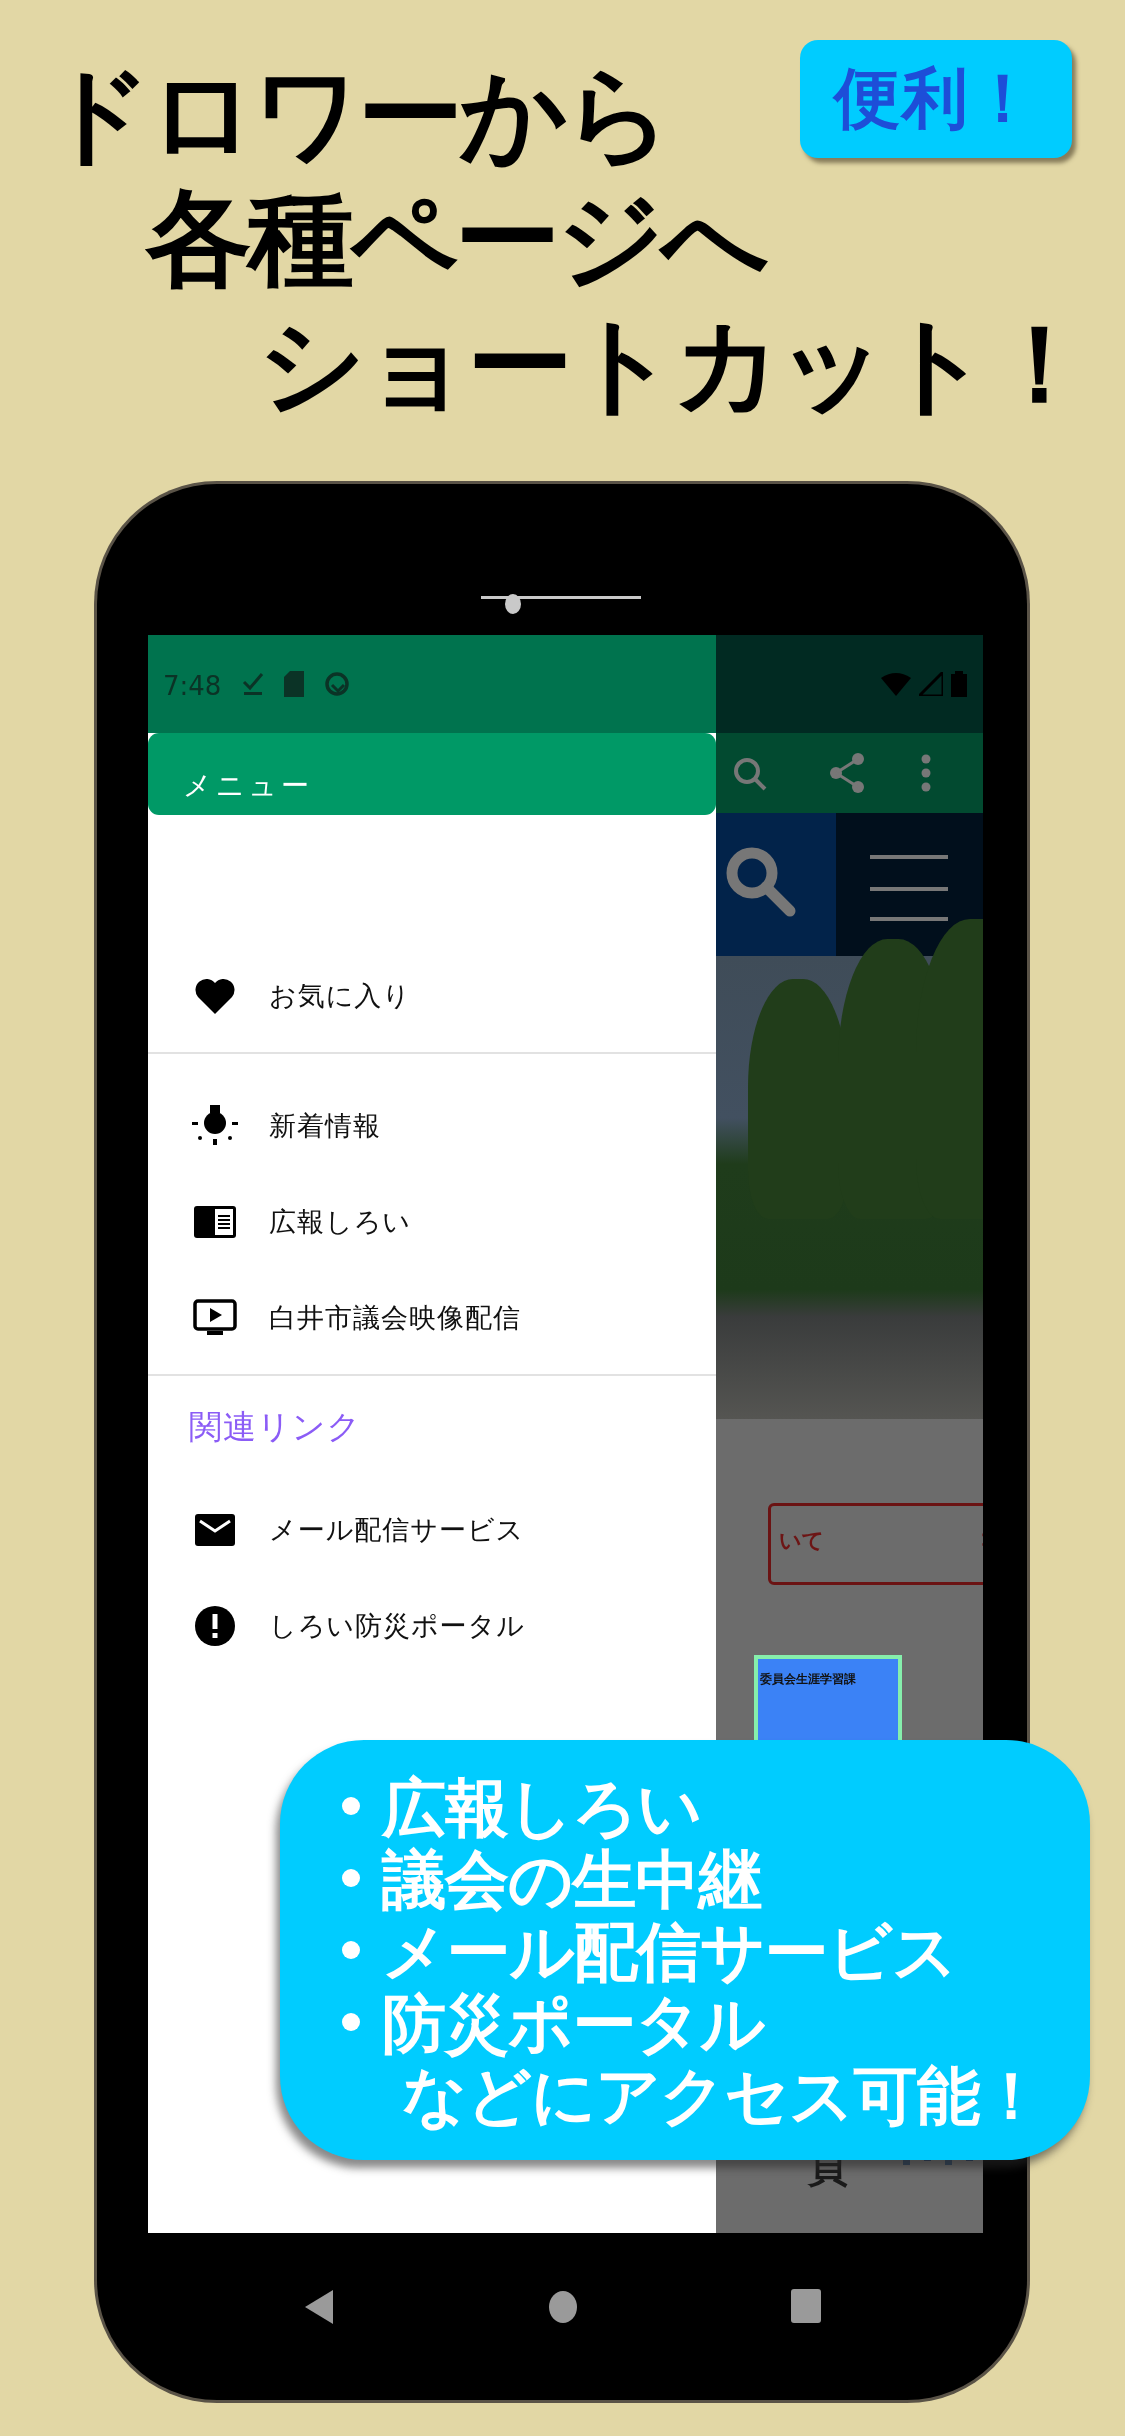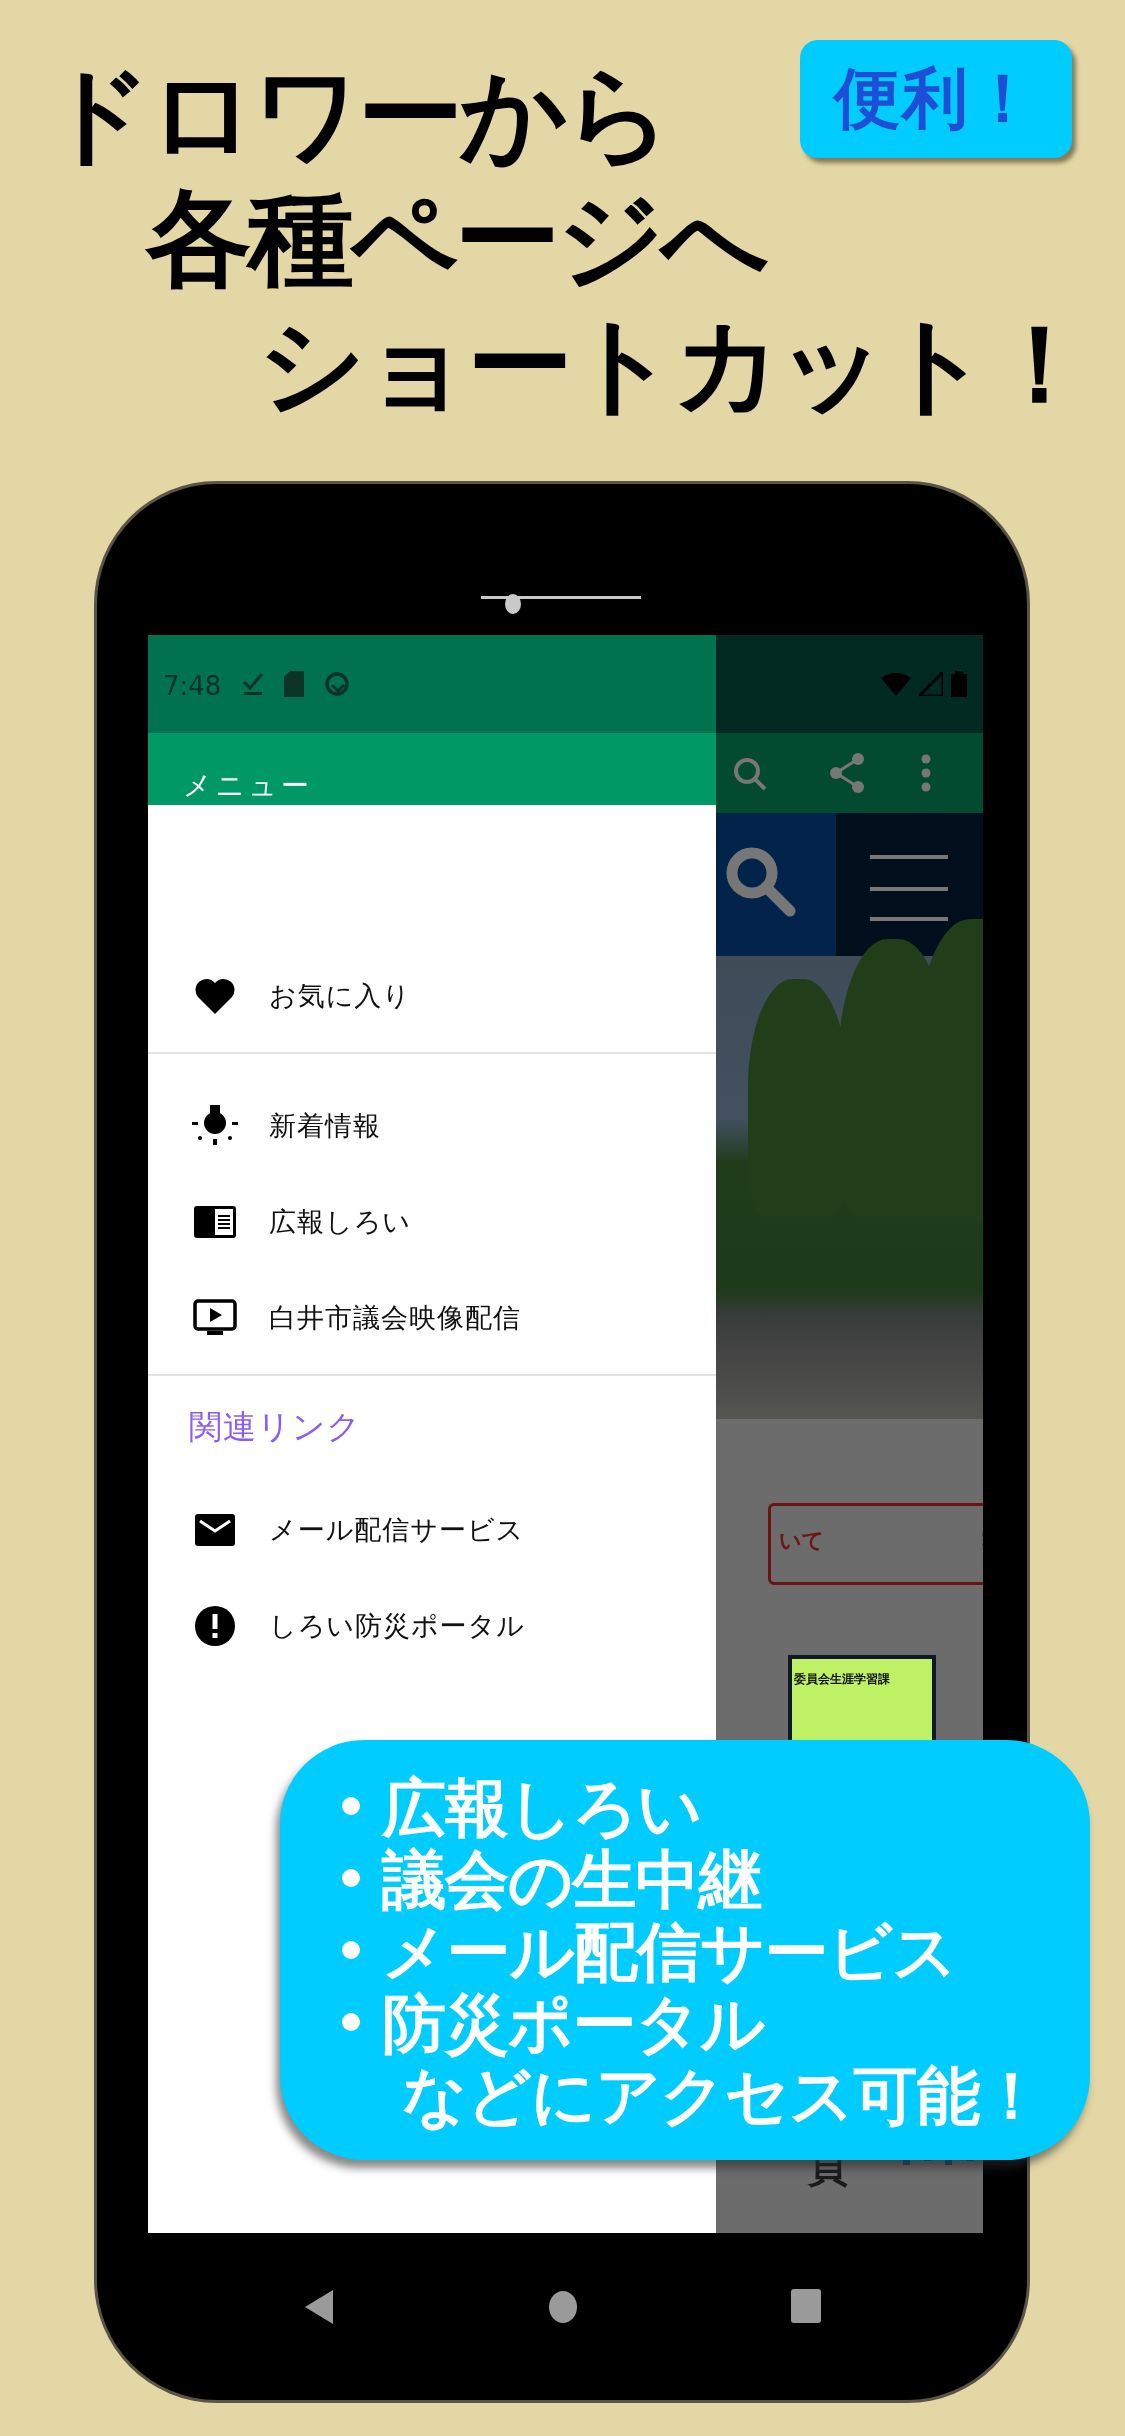--- a/index.html
+++ b/index.html
@@ -25,38 +25,38 @@
   .bg-status { position:absolute; left:0; top:0; width:835px; height:98px; background:#012a22; }
   .bg-toolbar { position:absolute; left:0; top:98px; width:835px; height:80px; background:#024a30; }
   .bg-nav { position:absolute; left:0; top:178px; width:835px; height:143px; background:#010f1c; }
   .bg-nav-search { position:absolute; left:568px; top:0; width:120px; height:143px; background:#02234a; }
   .bg-photo { position:absolute; left:0; top:321px; width:835px; height:463px;
               background:linear-gradient(#3f4c58 0%, #425060 35%, #1f3c1b 45%, #1d3a1a 72%, #3a3c3c 78%, #555552 100%); }
   .tree { position:absolute; bottom:200px; width:90px; border-radius:45% 45% 20% 20%; background:#213d1a; }
   .bg-link-box { position:absolute; left:620px; top:868px; width:234px; height:76px; border:3px solid #6b1313; border-radius:6px; }
   .bg-link-text { position:absolute; left:8px; top:20px; color:#6d1515; font-size:22px; font-weight:bold; }
   .bg-link-chev { position:absolute; right:14px; top:16px; color:#6d1515; font-size:28px; }
-  .bg-thumb { position:absolute; left:640px; top:1020px; width:140px; height:130px; border:4px solid #0f172a; background:#bef264; }
+  .bg-thumb { position:absolute; left:606px; top:1020px; width:140px; height:130px; border:4px solid #86efac; background:#3b82f6; }
   .bg-thumb-text { position:absolute; left:2px; top:12px; font-size:12px; color:#111; font-weight:bold; white-space:nowrap; }
   .bg-thumb-text2 { position:absolute; left:2px; top:80px; font-size:30px; color:#111; font-weight:bold; }
   .bg-bottom-char { position:absolute; left:660px; top:1505px; font-size:40px; font-weight:bold; color:#1a1a1a; }
   .bg-dots { position:absolute; left:755px; top:1520px; display:flex; gap:14px; }
   .bg-dots span { width:7px; height:10px; background:#2c4159; display:block; }
   .bg-dots span:nth-child(even){ margin-top:-4px; background:#20385a; }
 
   .bg-icon { position:absolute; }
 
   
   .status-bar { position:absolute; left:0; top:0; width:568px; height:126px; background:#00734E; }
   .status-time { position:absolute; left:15px; top:36px; font-size:26px; color:#0b3326; font-family:"DejaVu Sans", sans-serif; }
   .status-icons-left { position:absolute; left:94px; top:36px; display:flex; gap:20px; align-items:center; }
   .status-icons-right { position:absolute; right:16px; top:36px; display:flex; gap:8px; align-items:center; }
 
   .drawer { position:absolute; left:0; top:98px; width:568px; height:1500px; background:#fff; }
-  .drawer-header { position:absolute; left:0; top:0; width:568px; height:72px; background:#009966; }
+  .drawer-header { position:absolute; left:0; top:0; width:568px; height:82px; background:#009966;border-radius:11px; }
   .drawer-title { position:absolute; left:35px; top:34px; color:#fff; font-size:28px; letter-spacing:4px; }
   .menu-item { position:absolute; left:0; width:568px; height:96px; display:flex; align-items:center; }
   .menu-icon { position:absolute; left:44px; width:46px; height:46px; display:flex; align-items:center; justify-content:center; }
   .menu-label { position:absolute; left:121px; font-size:27px; color:#111; letter-spacing:1px; white-space:nowrap; }
   .divider { position:absolute; left:0; width:568px; height:2px; background:#e2e2e2; }
   .section-label { position:absolute; left:41px; font-size:33px; color:#8b5cf6; letter-spacing:1px; }
 
   .sysnav { position:absolute; left:0; top:1749px; width:930px; height:167px; }
 
   .callout { position:absolute; left:280px; top:1740px; width:810px; height:420px; background:#00CCFF; border-radius:84px;

